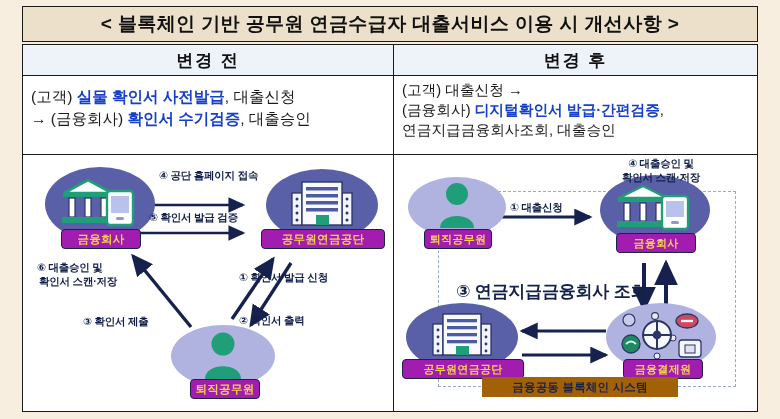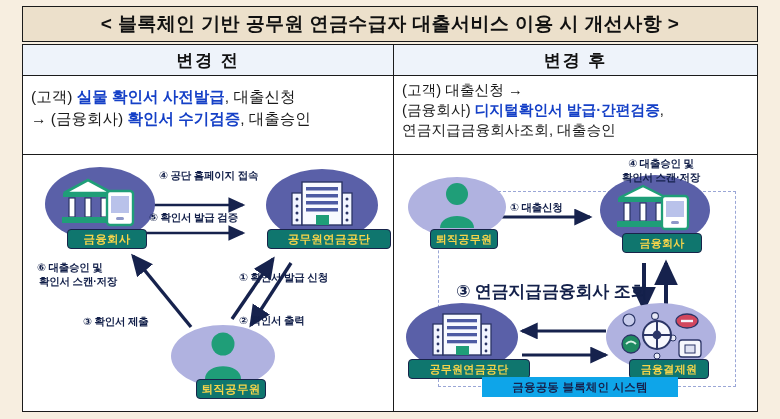--- a/index.html
+++ b/index.html
@@ -56,38 +56,37 @@
   .td-diag.right{flex:1;}
 
   
   .node{position:absolute;}
   .ell{
     position:absolute;left:0;top:0;border-radius:50%;
   }
   .ell.dark{background:#5a60a8;}
   .ell.light{background:#b0b2e0;}
   .plate{
-    position:absolute;background:#0f766e;border-radius:4px;
+    position:absolute;background:#a21caf;border-radius:4px;
     color:#f6d44a;font-weight:bold;text-align:center;
     display:flex;align-items:center;justify-content:center;
     white-space:nowrap;letter-spacing:.3px;
     border:1px solid #18234a;
-    margin-left:6px;
   }
   .lbl{
     position:absolute;font-size:10.5px;font-weight:bold;color:#13204a;
     white-space:nowrap;line-height:1.25;letter-spacing:-.2px;
   }
   .lbl.c{text-align:center;}
   svg{display:block;}
   .dashbox{
     position:absolute;border:1.5px dashed #9aa6d6;
   }
   .sysbar{
-    position:absolute;background:#0ea5e9;color:#16224d;font-weight:bold;
+    position:absolute;background:#a16207;color:#16224d;font-weight:bold;
     font-size:11.5px;display:flex;align-items:center;justify-content:center;
     white-space:nowrap;letter-spacing:.2px;
   }
 </style>
 </head>
 <body>
 
 <div class="page">
 
   <div class="title-bar">

